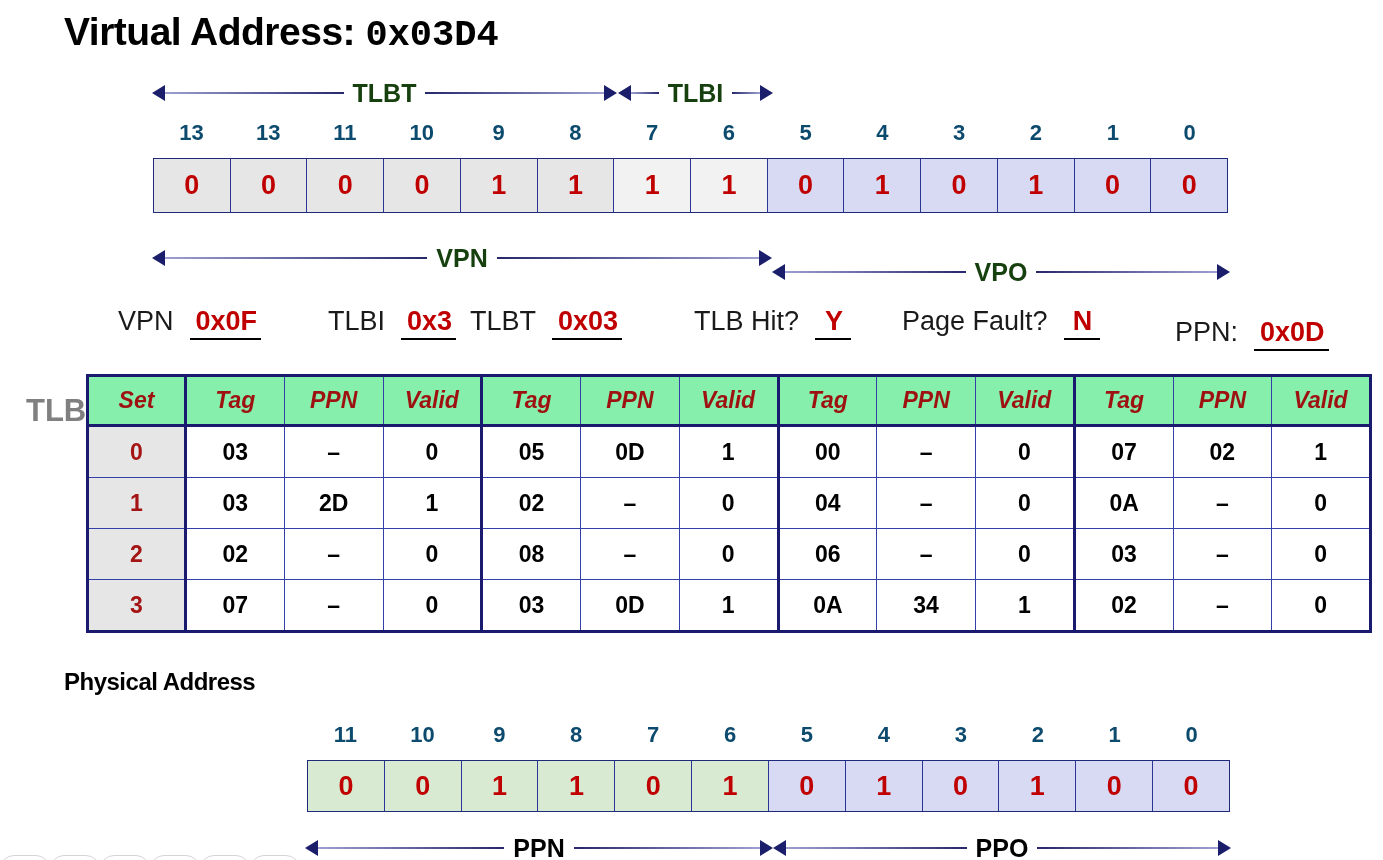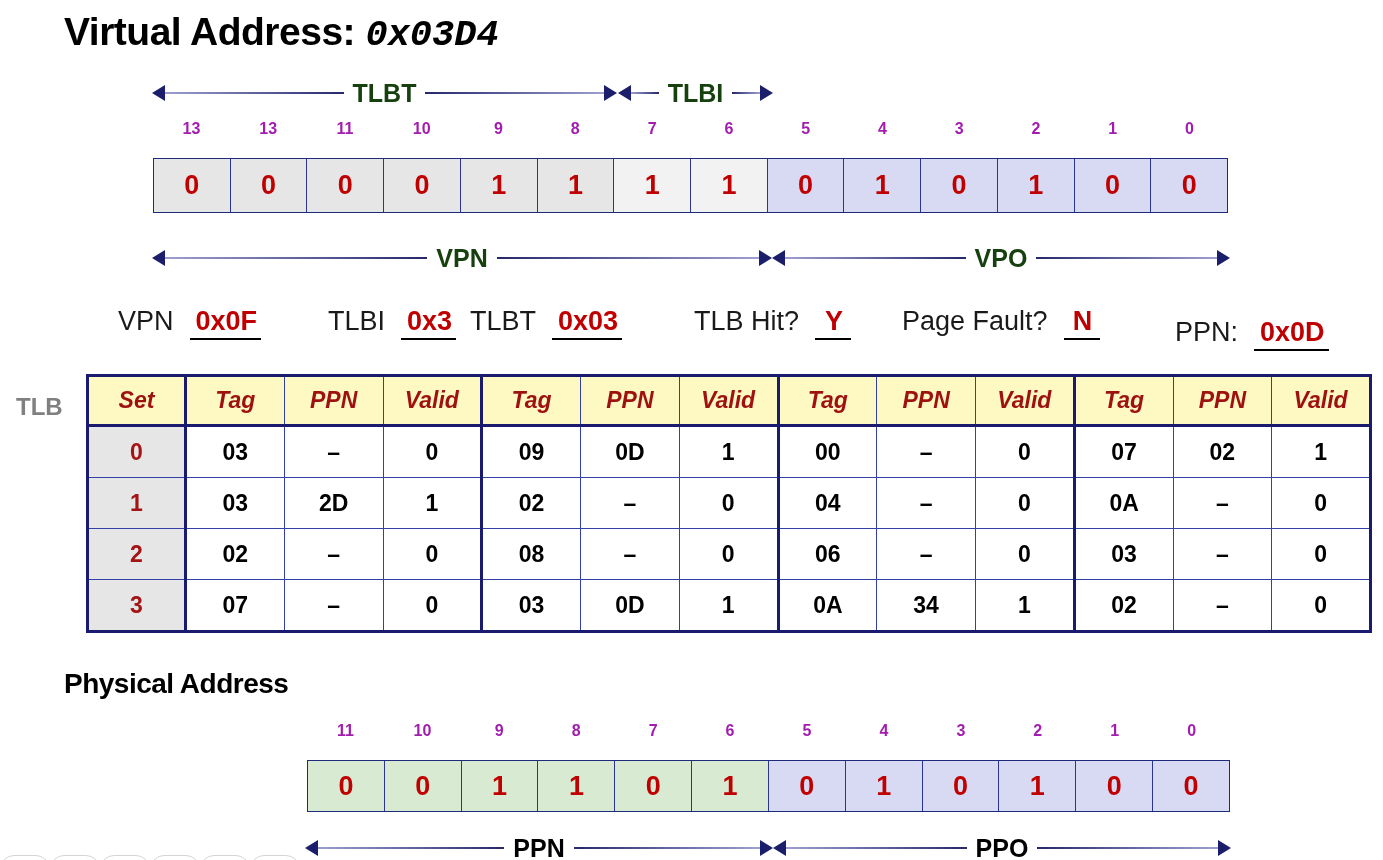--- a/index.html
+++ b/index.html
@@ -17,22 +17,22 @@
 
   
   .big-title {
     position: absolute;
     font-weight: bold;
     color: #000000;
     white-space: nowrap;
     letter-spacing: -0.5px;
   }
   #va-title { left: 64px; top: 10px; font-size: 39px; }
-  #pa-title { left: 64px; top: 668px; font-size: 28px; }
-  .mono-hex { font-family: "Liberation Mono", monospace; font-size: 37px; letter-spacing: 0px; font-style: italic;}
+  #pa-title { left: 64px; top: 668px; font-size: 24px; }
+  .mono-hex { font-family: "Liberation Mono", monospace; font-size: 37px; letter-spacing: 0px;}
 
   
   .band {
     position: absolute;
     height: 30px;
     display: flex;
     align-items: center;
     pointer-events: none;
   }
   .band .rule {
@@ -59,23 +59,23 @@
     border-bottom: 8px solid transparent;
     flex: 0 0 auto;
   }
   .head-l { border-right: 13px solid #1b1f6b; }
   .head-r { border-left: 13px solid #1b1f6b; }
 
   
   .bitnums {
     position: absolute;
     display: flex;
-    color: #a21caf;
-    font-weight: bold;
-    font-size: 16px;
+    color: #0c4a6e;
+    font-weight: bold;
+    font-size: 22px;
   }
   .bitnums span {
     text-align: center;
     flex: 1 1 0;
   }
 
   
   .bitrow {
     position: absolute;
     display: flex;
@@ -124,23 +124,23 @@
     border-bottom: 2.5px solid #000000;
     padding: 0 4px 1px 6px;
     margin-left: 16px;
     min-width: 26px;
     text-align: center;
   }
 
   
   #tlb-label {
     position: absolute;
-    left: 16px;
+    left: 26px;
     top: 393px;
-    font-size: 24px;
+    font-size: 31px;
     font-weight: bold;
     color: #808080;
     text-align: right;
   }
   #tlb-table {
     position: absolute;
     left: 86px;
     top: 374px;
     width: 1286px;
     border-collapse: collapse;
@@ -150,21 +150,21 @@
   #tlb-table td {
     border: 1.2px solid #3340a8;
     text-align: center;
     height: 50px;
     font-size: 23px;
     font-weight: bold;
     color: #000000;
     padding: 0;
   }
   #tlb-table thead td {
-    background: #fef9c3;
+    background: #86efac;
     color: #9e1111;
     font-style: italic;
     font-size: 23px;
     height: 47px;
     border-bottom: 3px solid #1a1a6e;
   }
   #tlb-table td.setcell {
     background: #e6e6e6;
     color: #a41414;
   }
@@ -245,21 +245,21 @@
     <div class="bitcell bg-vpo">0</div>
   </div>
 
 <div class="band" style="left:152px; top:243px; width:620px;">
   <span class="head-l"></span>
   <span class="rule rev"></span>
   <span class="lbl green">VPN</span>
   <span class="rule"></span>
   <span class="head-r"></span>
 </div>
-<div class="band" style="left:772px; top:243px; width:458px;">
+<div class="band" style="left:772px; top:257px; width:458px;">
   <span class="head-l"></span>
   <span class="rule rev"></span>
   <span class="lbl green">VPO</span>
   <span class="rule"></span>
   <span class="head-r"></span>
 </div>
 
 <div id="answer-line">
   <div class="ans" style="left:118px; top:6px;">
     <span class="k">VPN</span>
@@ -320,21 +320,21 @@
         <td>PPN</td>
         <td>Valid</td>
       </tr>
   </thead>
   <tbody>
       <tr>
         <td class="setcell">0</td>
         <td class="gsep">03</td>
         <td class="">–</td>
         <td class="">0</td>
-        <td class="gsep">09</td>
+        <td class="gsep">05</td>
         <td class="">0D</td>
         <td class="">1</td>
         <td class="gsep">00</td>
         <td class="">–</td>
         <td class="">0</td>
         <td class="gsep">07</td>
         <td class="">02</td>
         <td class="">1</td>
       </tr>
       <tr>

